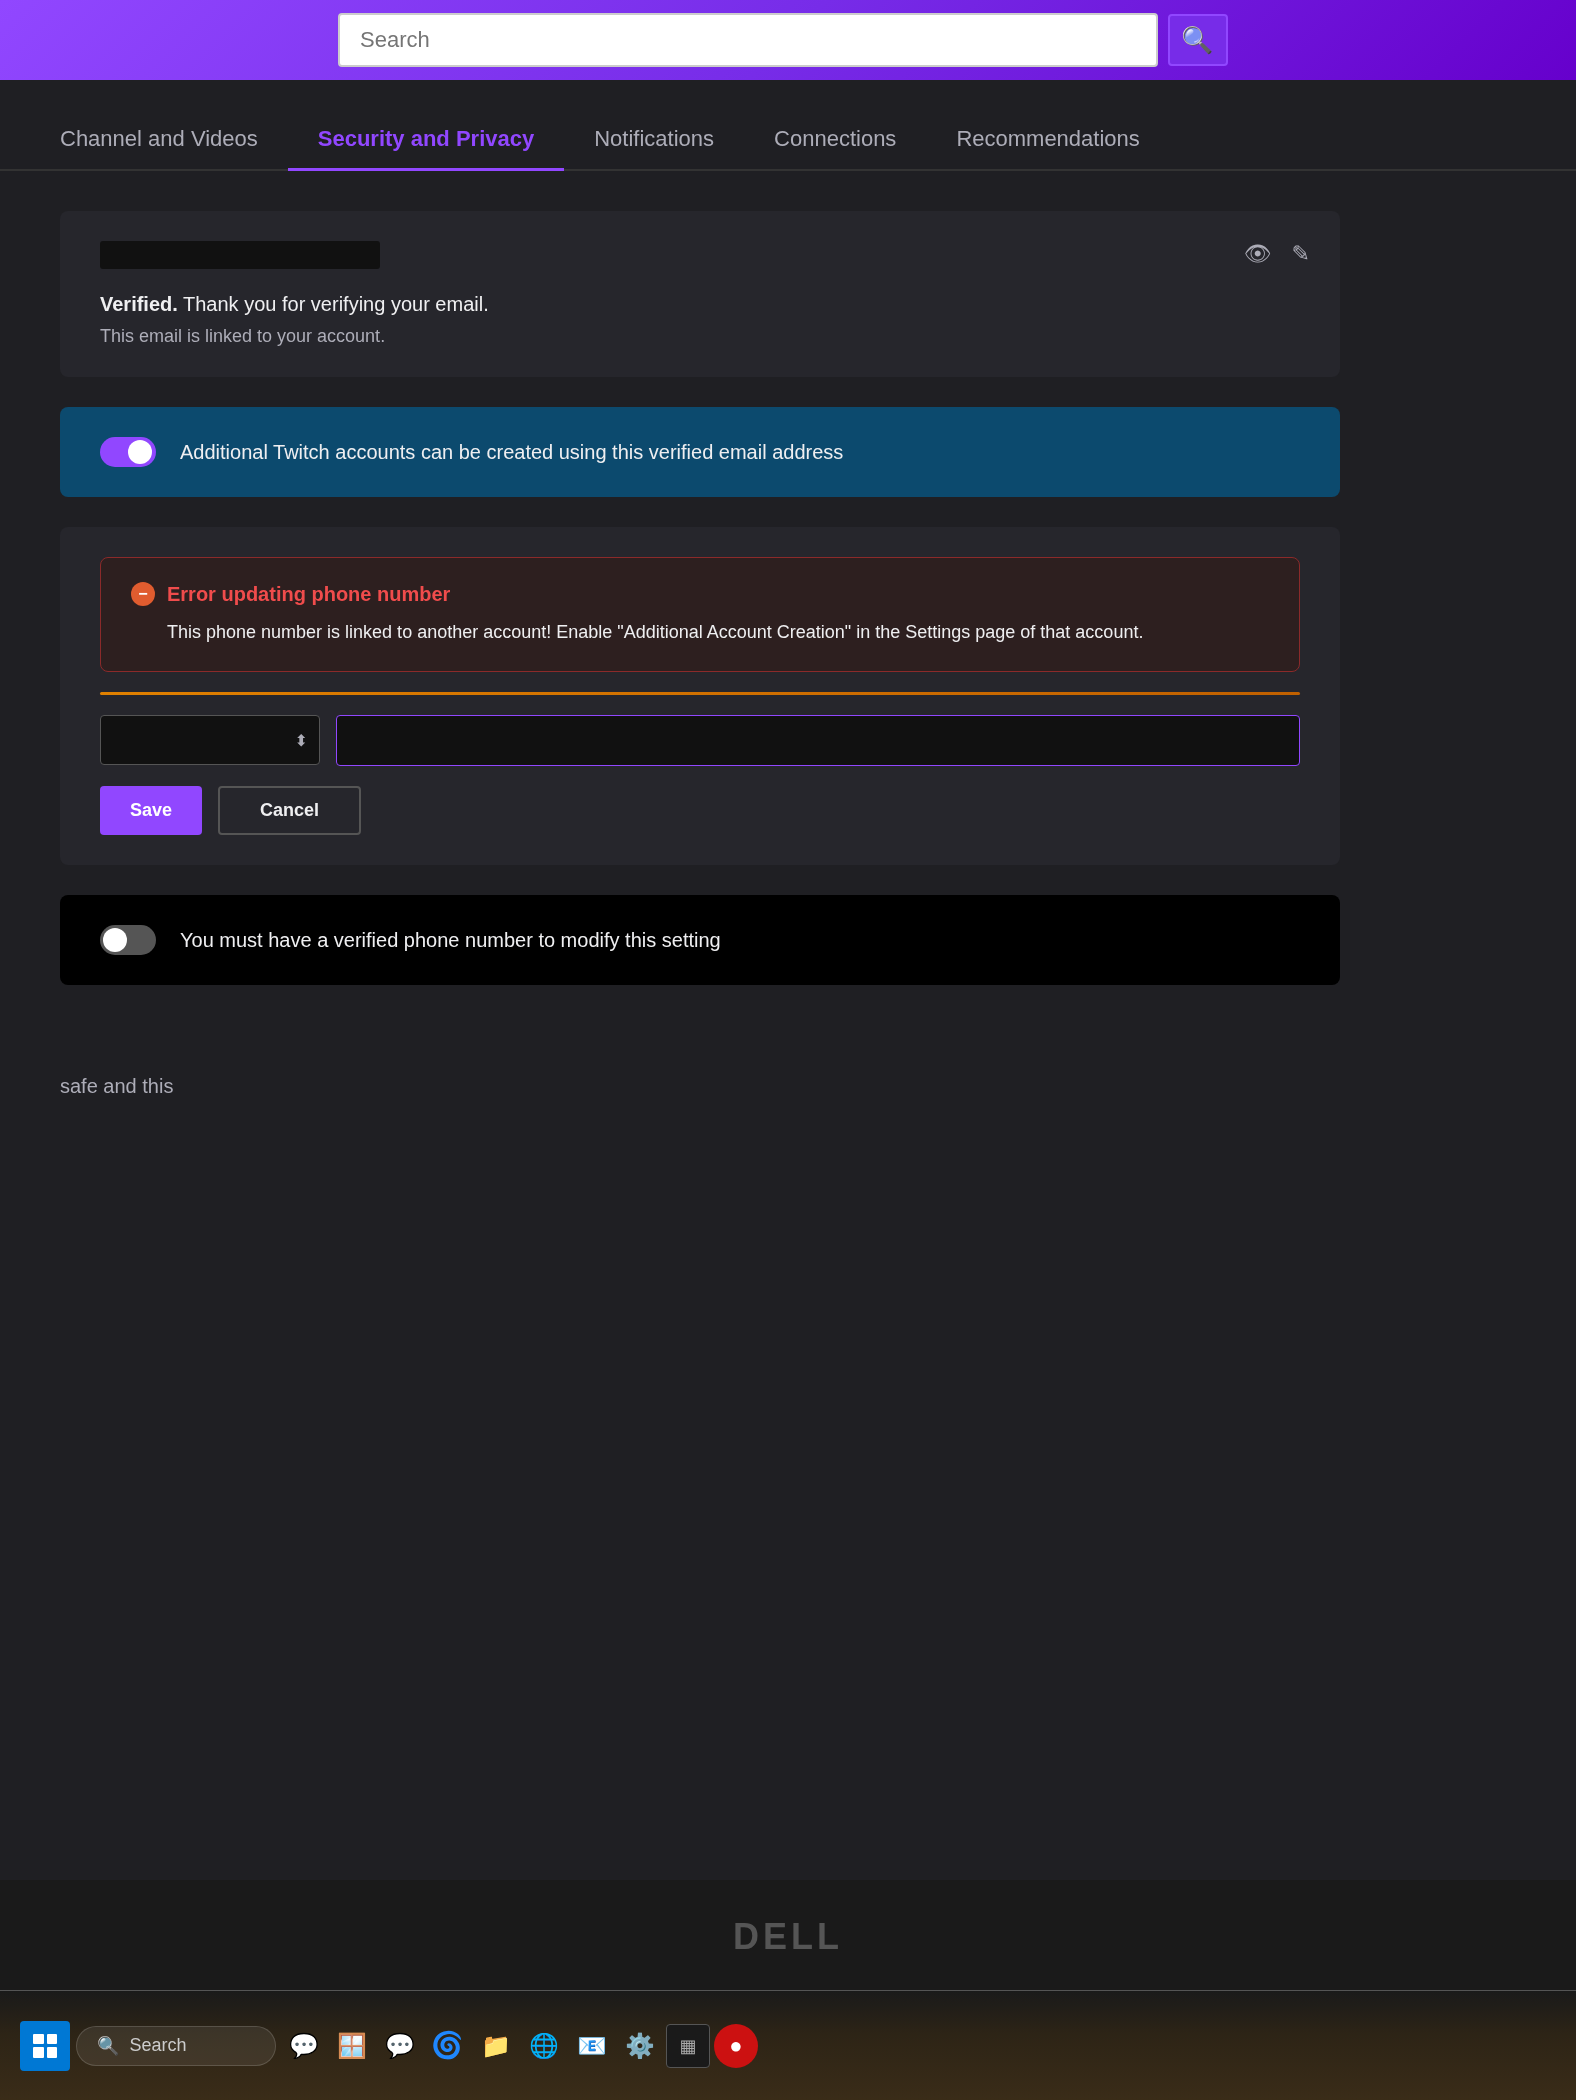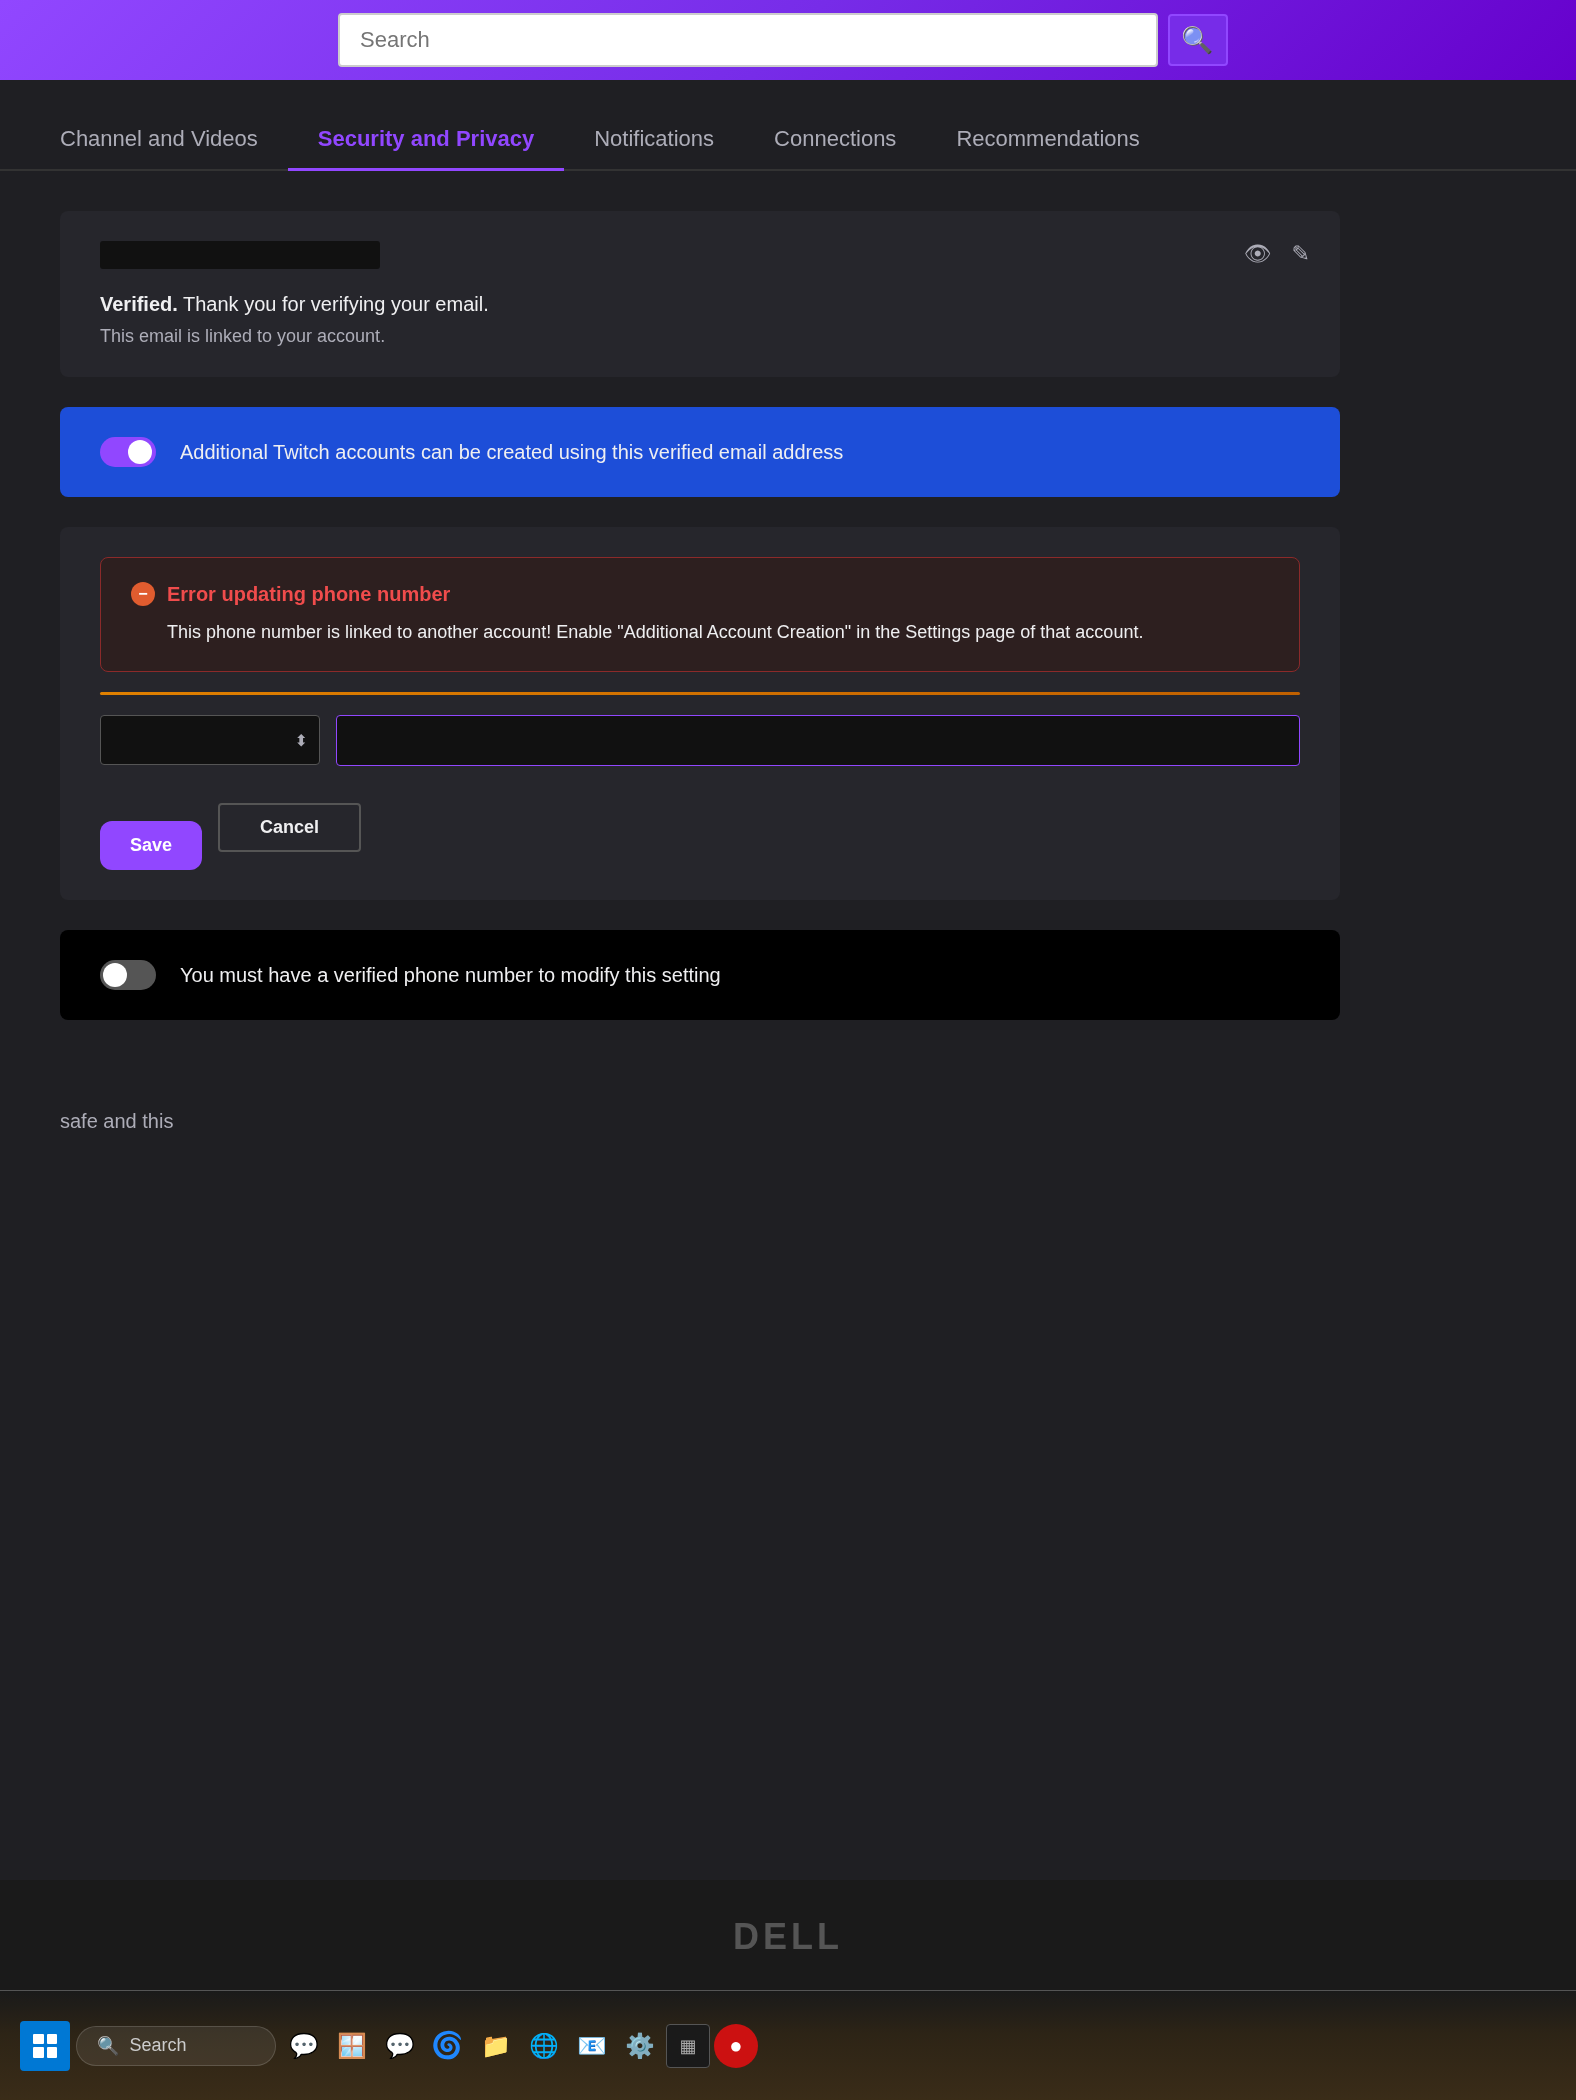--- a/index.html
+++ b/index.html
@@ -140,21 +140,21 @@
       font-weight: 700;
     }
 
     .verified-subtext {
       font-size: 18px;
       color: #adadb8;
     }
 
     
     .toggle-section {
-      background: #1d4ed8;
+      background: #0c4a6e;
       border-radius: 8px;
       padding: 30px 40px;
       margin-bottom: 30px;
       display: flex;
       align-items: center;
       gap: 24px;
     }
 
     .toggle {
       position: relative;
@@ -305,28 +305,27 @@
     
     .action-buttons {
       display: flex;
       gap: 16px;
       align-items: center;
     }
 
     .btn-save {
       background: #9147ff;
       border: none;
-      border-radius: 12px;
+      border-radius: 4px;
       color: white;
       font-size: 18px;
       font-weight: 700;
       padding: 14px 30px;
       cursor: pointer;
       min-width: 100px;
-      margin-top: 35px;
     }
 
     .btn-cancel {
       background: transparent;
       border: 2px solid #555;
       border-radius: 4px;
       color: #efeff1;
       font-size: 18px;
       font-weight: 600;
       padding: 12px 40px;

